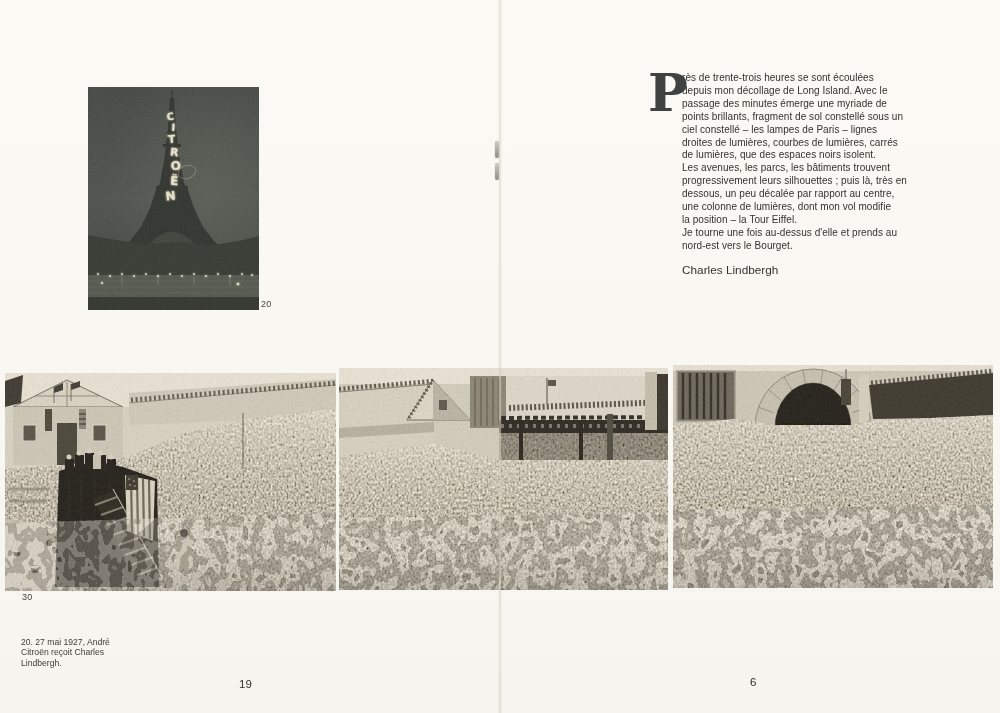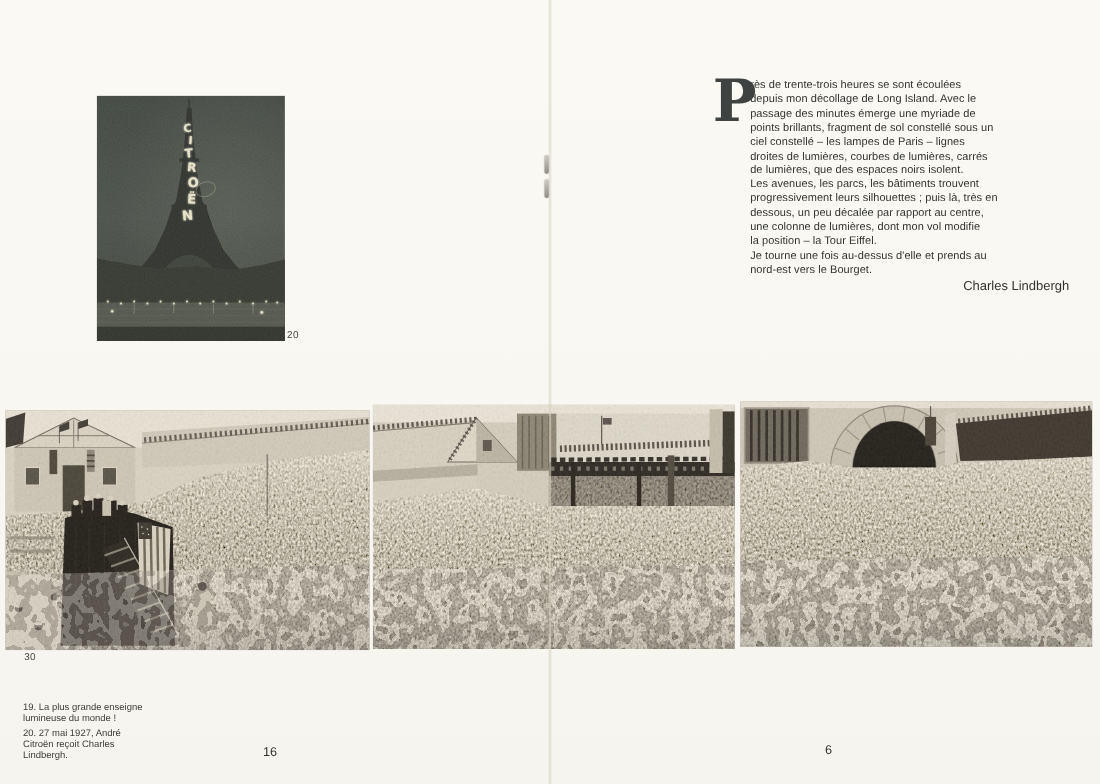--- a/index.html
+++ b/index.html
@@ -23,21 +23,21 @@
   .photo-eiffel{left:88px;top:87px;width:171px;height:223px;box-shadow:inset 2px 0 3px -1px rgba(0,0,0,.35);}
   .figlabel{font-size:9px;color:#46453f;letter-spacing:.3px;}
   .lbl19{left:261px;top:299px;}
   .lbl20{left:22px;top:592px;}
   
   .quote{left:648px;top:72px;width:324px;}
   .dropcap{position:absolute;left:0;top:-4px;font-family:"DejaVu Serif",serif;font-weight:bold;
     font-size:53px;line-height:48px;color:#3e4341;}
   .qtext{margin-left:34px;width:290px;font-size:10px;line-height:12.9px;
     white-space:pre-line;color:#323330;letter-spacing:.05px;}
-  .attrib{margin-left:34px;width:290px;text-align:right;font-size:11.8px;color:#323330;}
+  .attrib{margin-left:34px;width:290px;margin-top:10px;text-align:left;font-size:11.8px;color:#323330;}
   
   .photo-c1{left:5px;top:373px;width:331px;height:218px;}
   .photo-c2{left:339px;top:368px;width:329px;height:222px;}
   .photo-c3{left:673px;top:365px;width:320px;height:223px;}
   
   .captions{left:21px;top:637px;width:160px;font-size:8.6px;line-height:10.3px;color:#3d3c37;}
   .captions p{margin:0;white-space:pre-line;}
   .captions p.first{margin-bottom:3px;}
   
   .pnum{font-size:11.5px;color:#2f2f2b;}
@@ -381,23 +381,21 @@
       </g>
       <polygon points="0,60 62,54 102,60 178,60 198,56 320,50 320,223 0,223" filter="url(#f3fine)"></polygon>
       <polygon points="0,60 62,54 102,60 178,60 198,56 320,50 320,223 0,223" fill="url(#d3)"></polygon>
       <polygon points="0,145 320,140 320,223 0,223" filter="url(#f3coarse)" opacity="0.5"></polygon>
       <rect width="320" height="223" filter="url(#f3fine)" opacity="0.08"></rect>
     </svg>
   </div>
   <div class="abs figlabel lbl20">30</div>
 
   <div class="abs captions">
-    <p class="first">19. La plus grande enseigne
-lumineuse du monde !</p>
     <p>20. 27 mai 1927, André
 Citroën reçoit Charles
 Lindbergh.</p>
   </div>
 
-  <div class="abs pnum p16">16</div>
+  <div class="abs pnum p16">19</div>
   <div class="abs pnum p17">6</div>
 
 </div>
 
 </body></html>

